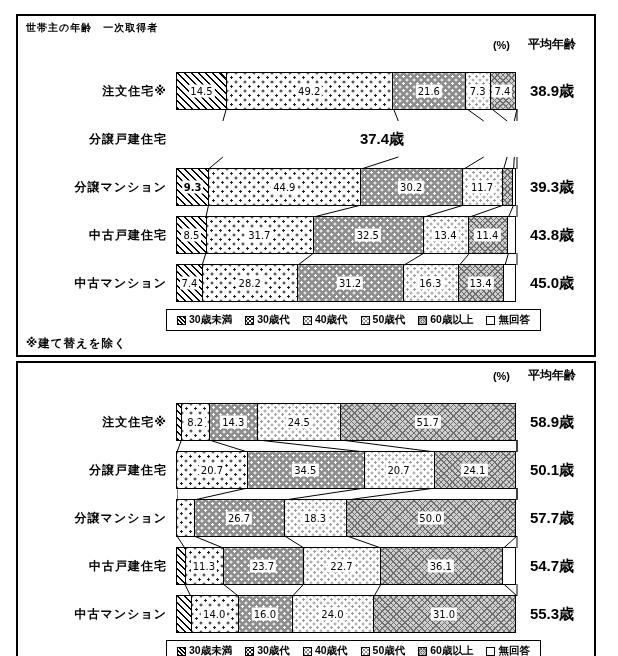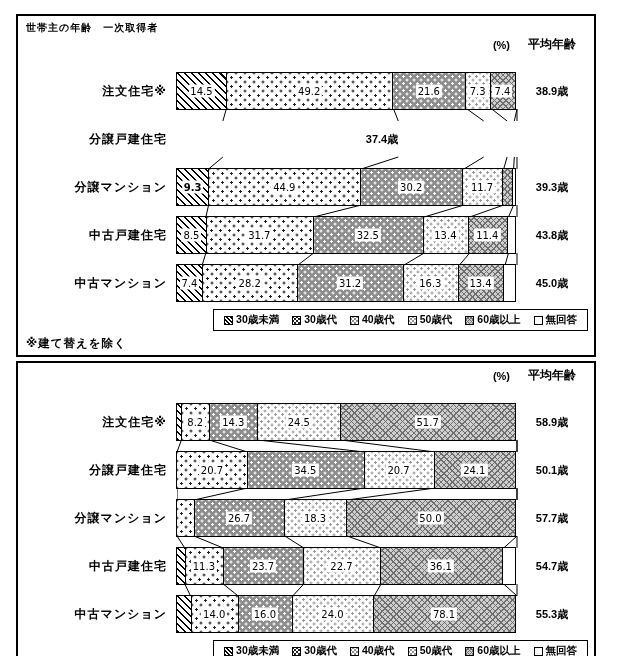--- a/index.html
+++ b/index.html
@@ -22,21 +22,21 @@
   .unit{width:340px;text-align:right;font-size:11px;padding-right:6px;box-sizing:border-box;}
   .avg-head{flex:1;text-align:center;font-size:12px;}
   .rows{position:relative;margin-top:20px;}
   .brow{position:absolute;left:0;width:100%;display:flex;align-items:center;}
   .cat{width:150px;box-sizing:border-box;padding-right:9px;text-align:right;
        font-size:12px;font-weight:bold;letter-spacing:1px;}
   .bar{width:340px;box-sizing:border-box;height:100%;border:1.4px solid #000;
        position:relative;display:flex;background:#fff;}
   .seg{height:100%;box-sizing:border-box;}
   .seg.bl{border-left:1px solid #000;}
-  .avg{flex:1;text-align:center;font-size:11px;font-weight:bold;}
+  .avg{flex:1;text-align:center;font-size:15px;font-weight:bold;}
   .vlabel{
     position:absolute;top:50%;transform:translate(-50%,-50%);
     background:#fff;padding:0 2px;font-size:10px;line-height:13px;
     white-space:nowrap;font-family:"DejaVu Sans",sans-serif;
   }
   
   .p0{background-color:#fff;
       background-image:repeating-linear-gradient(45deg,#000 0,#000 1.6px,#fff 1.6px,#fff 5px);}
   .p1{background-color:#fff;
       background-image:radial-gradient(#222 1px,transparent 1.1px),
@@ -47,21 +47,21 @@
                        radial-gradient(#fff 1.1px,transparent 1.2px);
       background-size:7px 7px;background-position:0 0,3.5px 3.5px;}
   .p3{background-color:#fff;
       background-image:radial-gradient(#9a9a9a 1.2px,transparent 1.3px),
                        radial-gradient(#9a9a9a 1.2px,transparent 1.3px);
       background-size:7px 7px;background-position:0 0,3.5px 3.5px;}
   .p4{background-color:#cfcfcf;
       background-image:repeating-linear-gradient(45deg,#6e6e6e 0,#6e6e6e 1px,transparent 1px,transparent 4px),
                        repeating-linear-gradient(-45deg,#6e6e6e 0,#6e6e6e 1px,transparent 1px,transparent 4px);}
   .p5{background-color:#fff;}
-  .legend-wrap{display:flex;justify-content:flex-end;padding-left:140px;margin-top:7px;}
+  .legend-wrap{display:flex;justify-content:flex-start;padding-left:140px;margin-top:7px;}
   .legend{display:inline-flex;align-items:center;gap:13px;
           border:1.4px solid #000;padding:3px 10px;background:#fff;}
   .litem{display:inline-flex;align-items:center;gap:3px;
          font-size:10.5px;font-weight:bold;white-space:nowrap;}
   .sw{width:9px;height:9px;border:1px solid #000;display:inline-block;box-sizing:border-box;}
   .sw.mini.p1{background-size:4px 4px;background-position:0 0,2px 2px;}
   .sw.mini.p2{background-size:4px 4px;background-position:0 0,2px 2px;}
   .sw.mini.p3{background-size:4px 4px;background-position:0 0,2px 2px;}
   .sw.mini.p4{background-image:repeating-linear-gradient(45deg,#6e6e6e 0,#6e6e6e 1px,transparent 1px,transparent 2.5px),
               repeating-linear-gradient(-45deg,#6e6e6e 0,#6e6e6e 1px,transparent 1px,transparent 2.5px);}
@@ -302,21 +302,21 @@
         <div class="cat">中古マンション</div>
         <div class="bar">
           <div class="seg p0" style="width: 4%;"></div>
           <div class="seg p1 bl" style="width: 14%;"></div>
           <span class="vlabel" style="left: 11%;">14.0</span>
           <div class="seg p2 bl" style="width: 16%;"></div>
           <span class="vlabel" style="left: 26%;">16.0</span>
           <div class="seg p3 bl" style="width: 24%;"></div>
           <span class="vlabel" style="left: 46%;">24.0</span>
           <div class="seg p4 bl" style="width: 42%;"></div>
-          <span class="vlabel" style="left: 79%;">78.1</span>
+          <span class="vlabel" style="left: 79%;">31.0</span>
         </div>
         <div class="avg">55.3歳</div>
       </div>
     </div>
   <div class="legend-wrap">
     <div class="legend" id="legend-1">
         <span class="litem">
           <span class="sw mini p0"></span>
           <span>30歳未満</span>
         </span>

